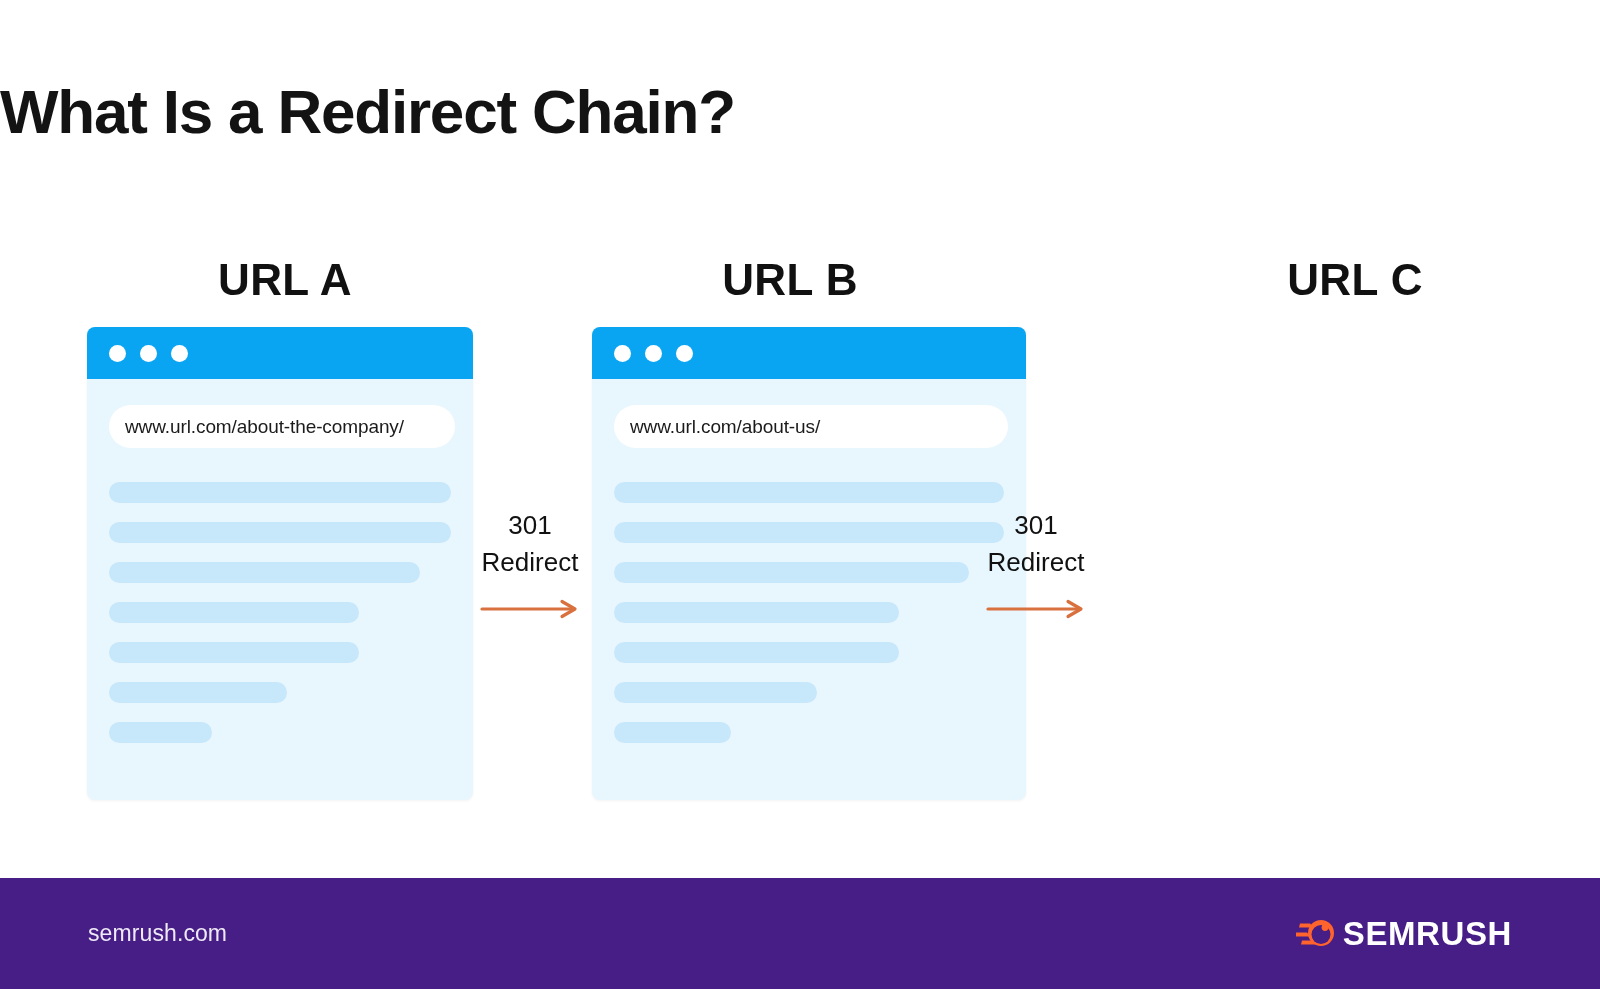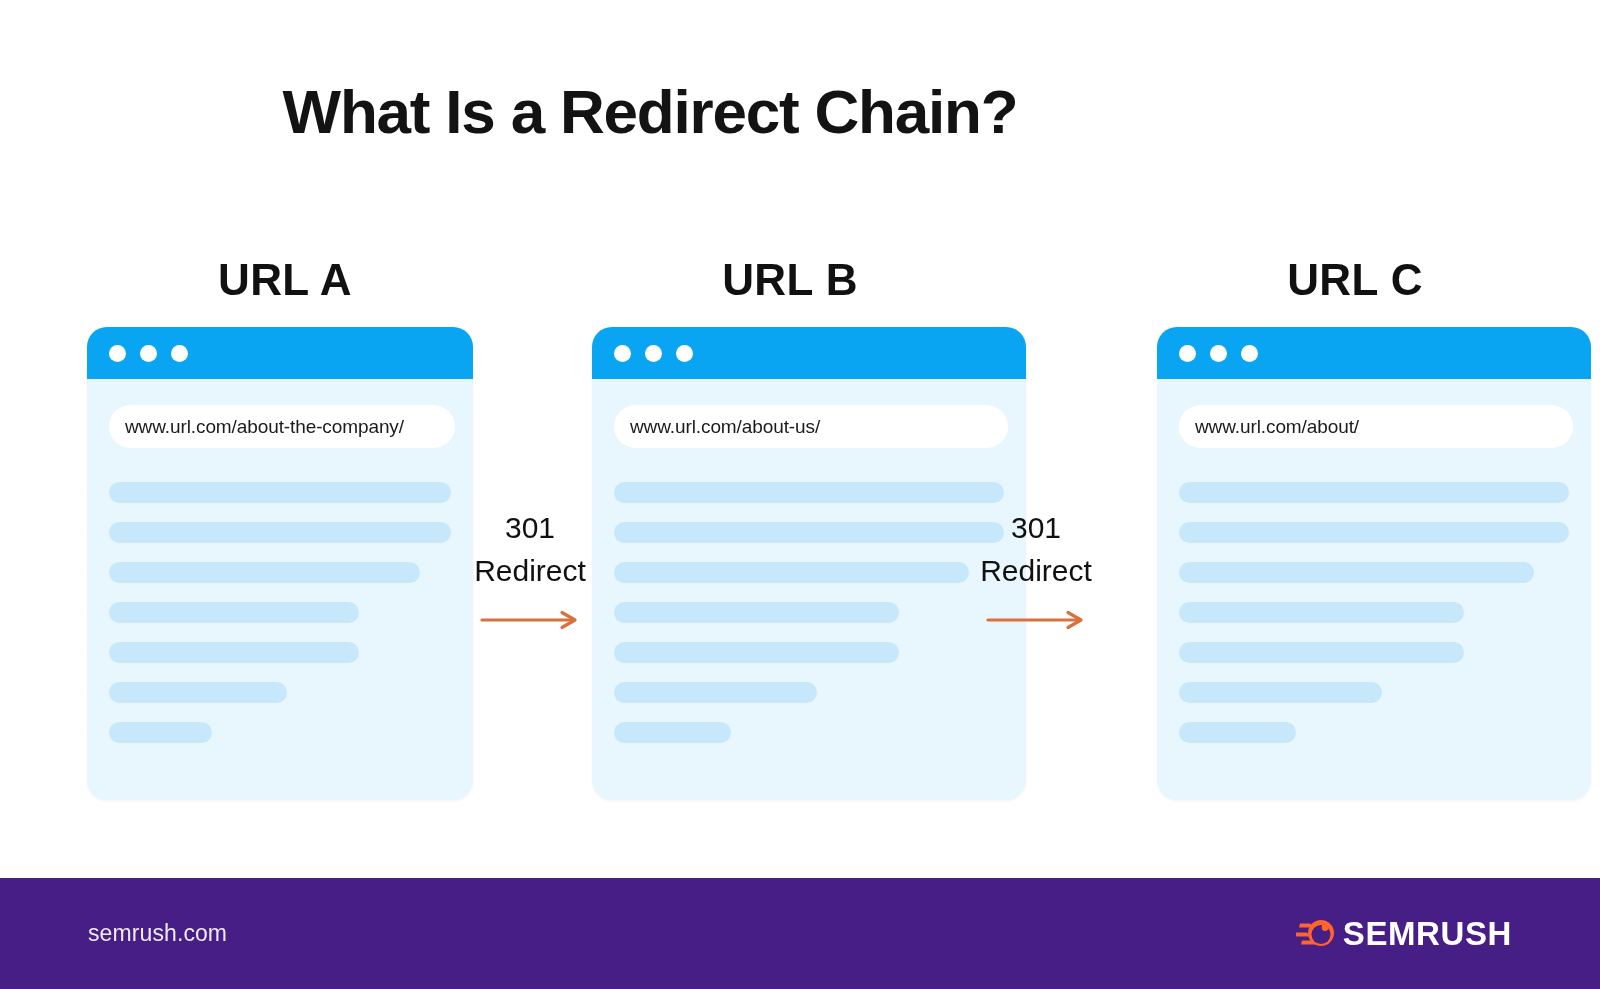--- a/index.html
+++ b/index.html
@@ -12,21 +12,21 @@
   #infographic {
     position:relative;
     width:1600px; height:989px;
     background:#ffffff;
   }
 
   
   #title {
     position:absolute;
     top:78px; left:0; width:1300px;
-    text-align:center;
+    text-align:left;
     font-size:62px;
     font-weight:700;
     letter-spacing:-1.2px;
     color:#131313;
     line-height:1.1;
   }
 
   
   #diagram {
     position:absolute;
@@ -48,21 +48,21 @@
     font-weight:700;
     letter-spacing:0.4px;
     color:#111111;
     margin-bottom:22px;
   }
 
   .browser {
     width:386px;
     height:473px;
     background:#e8f6fe;
-    border-radius:20px;
+    border-radius:8px;
     overflow:hidden;
     box-shadow:0 1px 3px rgba(0,0,0,0.05);
   }
   .col-b .browser, .col-c .browser { width:434px; }
 
   .browser-bar {
     height:52px;
     background:#0aa5f2;
     display:flex;
     align-items:center;
@@ -106,21 +106,21 @@
   .connector {
     position:absolute;
     top:252px;
     width:140px;
     text-align:center;
   }
   .connector.conn-1 { left:460px; }
   .connector.conn-2 { left:966px; }
 
   .conn-code, .conn-word {
-    font-size:30px;
+    font-size:26px;
     font-weight:400;
     color:#111111;
     line-height:1.42;
   }
   .conn-arrow {
     margin-top:18px;
     display:flex;
     justify-content:center;
   }
 
@@ -220,37 +220,20 @@
       <div class="conn-arrow">
         <svg width="100" height="20" viewBox="0 0 100 20" aria-hidden="true">
           <line x1="2" y1="10" x2="92" y2="10" stroke="#d9713f" stroke-width="3.2" stroke-linecap="round"></line>
           <polyline points="82,2.5 95,10 82,17.5" fill="none" stroke="#d9713f" stroke-width="3.2" stroke-linecap="round" stroke-linejoin="round"></polyline>
         </svg>
       </div>
     </div>
 
     <div class="card-col col-c">
       <div class="card-label">URL C</div>
-      <div class="browser">
-        <div class="browser-bar">
-          <span class="dot"></span>
-          <span class="dot"></span>
-          <span class="dot"></span>
-        </div>
-        <div class="url-pill">www.url.com/about/</div>
-        <div class="skeleton">
-          <div class="sk-bar" style="width:100%"></div>
-          <div class="sk-bar" style="width:100%"></div>
-          <div class="sk-bar" style="width:91%"></div>
-          <div class="sk-bar" style="width:73%"></div>
-          <div class="sk-bar" style="width:73%"></div>
-          <div class="sk-bar" style="width:52%"></div>
-          <div class="sk-bar" style="width:30%"></div>
-        </div>
-      </div>
     </div>
 
   </div>
 
   <div id="footer">
     <div id="footer-url">semrush.com</div>
     <div id="logo">
       <span>
         <svg width="44" height="40" viewBox="0 0 44 40" aria-hidden="true">
           <path d="M2 24.5 L17 24.5 L13 20.5 L2 20.5 Z" fill="#ff642d"></path>

